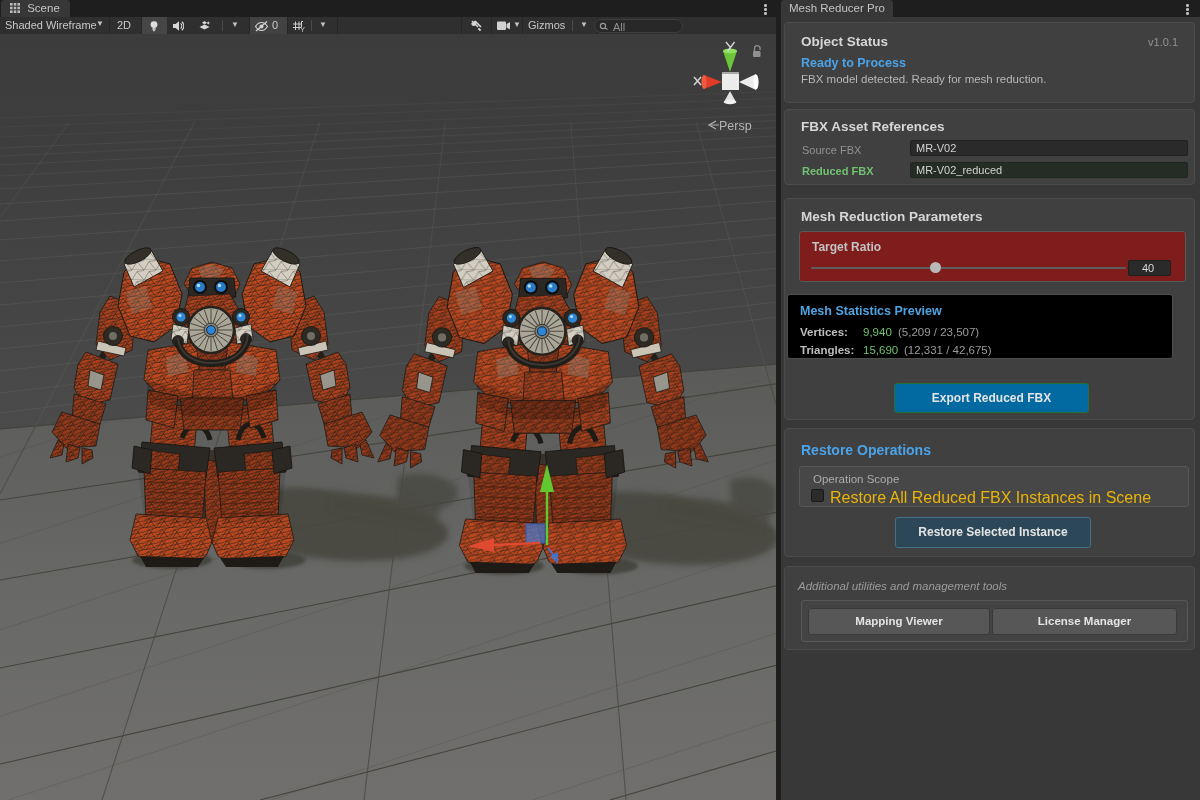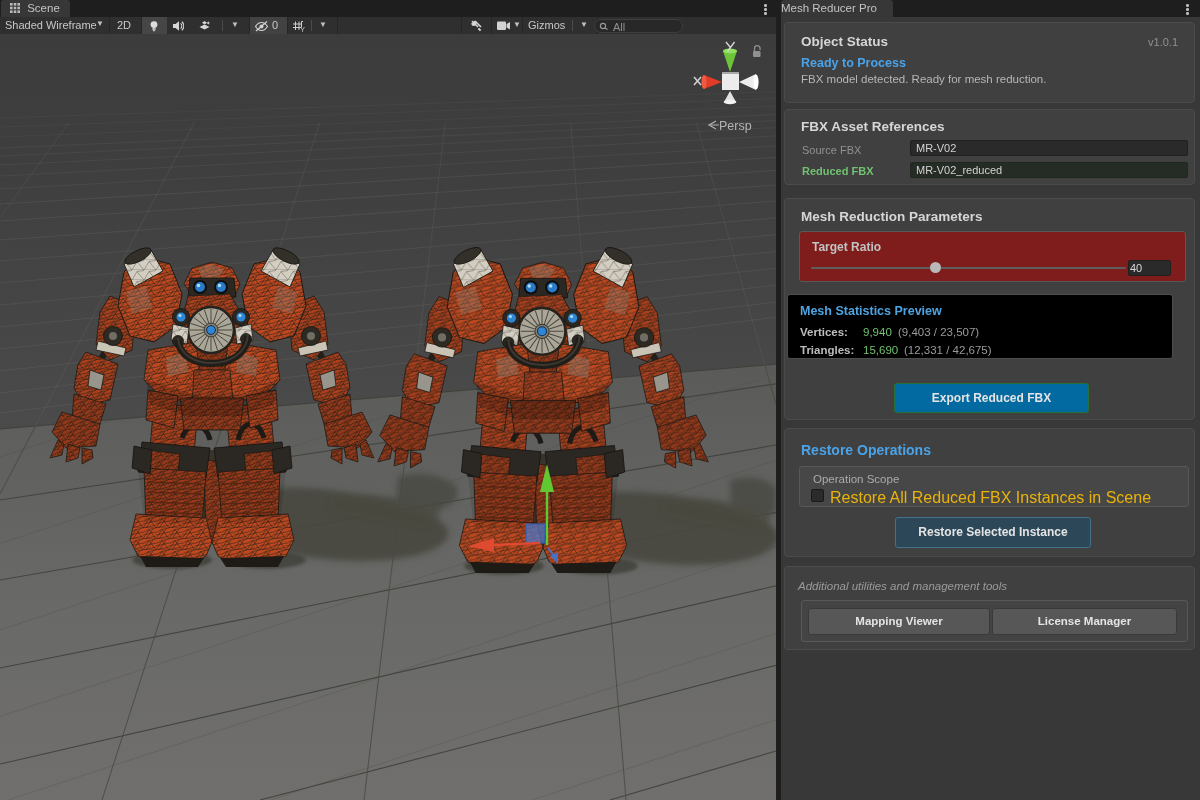--- a/index.html
+++ b/index.html
@@ -341,21 +341,21 @@
    <rect x="753" y="51" width="7.5" height="6" rx="1" fill="#909090"></rect>
  </g>
  <path d="M716,121 l-7,4 7,4 m-5,-4 l8,0" stroke="#b0b0b0" stroke-width="1.2" fill="none"></path>
 </g>
 </svg>
   <div class="abs" style="left:719px;top:119px;font-size:12.5px;color:#b4b4b4">Persp</div>
 </div>
 
 <div class="abs" style="left:781px;top:0;width:419px;height:800px;background:#383838">
   <div class="tabbar" style="position:relative;width:419px">
-    <div class="tab" style="left:0;width:112px;">Mesh Reducer Pro</div>
+    <div class="tab" style="left:0;width:112px;padding-left:8px">Mesh Reducer Pro</div>
     <div class="dots" style="left:405px">
         <i></i>
         <i></i>
         <i></i>
       </div>
   </div>
 
   <div class="box" style="top:22px;height:81px">
     <div class="h1" style="left:16px;top:11px">Object Status</div>
     <div class="abs gray" style="right:16px;top:13px;font-size:11px">v1.0.1</div>
@@ -370,27 +370,27 @@
     <div class="abs green" style="left:17px;top:55px;font-size:11px;font-weight:bold">Reduced FBX</div>
     <div class="abs" style="left:125px;top:52px;width:278px;height:16px;background:#252b25;border:1px solid #1f271f;border-radius:2px;color:#d2d2d2;font-size:11px;line-height:14px;padding-left:5px">MR-V02_reduced</div>
   </div>
 
   <div class="box" style="top:198px;height:222px">
     <div class="h1" style="left:16px;top:10px">Mesh Reduction Parameters</div>
     <div class="sub" style="left:14px;top:32px;width:387px;height:51px">
       <div class="abs" style="left:12px;top:8px;font-size:12px;font-weight:bold;color:#c2c2c2">Target Ratio</div>
       <div class="abs" style="left:11px;top:35px;width:315px;height:2px;background:#5e5e5e;border-radius:1px"></div>
       <div class="abs" style="left:130px;top:30px;width:11px;height:11px;border-radius:6px;background:#b9b9b9"></div>
-      <div class="abs" style="left:328px;top:28px;width:43px;height:16px;background:#2a2a2a;border:1px solid #1f1f1f;border-radius:2px;color:#d8d8d8;font-size:11px;line-height:14px;padding-left:1px">40</div>
+      <div class="abs" style="left:328px;top:28px;width:43px;height:16px;background:#2a2a2a;border:1px solid #1f1f1f;border-radius:2px;color:#d8d8d8;font-size:11px;line-height:14px;padding-left:13px">40</div>
     </div>
     <div class="sub" style="left:2px;top:95px;width:386px;height:65px;background:#000000;border-color:#4e4e4e">
       <div class="abs" style="left:12px;top:9px;font-size:12.5px;font-weight:bold;color:#4fa3e0">Mesh Statistics Preview</div>
       <div class="abs" style="left:12px;top:31px;font-size:11.5px;font-weight:bold;color:#bdbdbd">Vertices:</div>
       <div class="abs green" style="left:75px;top:31px;font-size:11.5px">9,940</div>
-      <div class="abs" style="left:110px;top:31px;font-size:11.5px;color:#9b9b9b">(9,403 / 23,507)</div>
+      <div class="abs" style="left:110px;top:31px;font-size:11.5px;color:#9b9b9b">(5,209 / 23,507)</div>
       <div class="abs" style="left:12px;top:49px;font-size:11.5px;font-weight:bold;color:#bdbdbd">Triangles:</div>
       <div class="abs green" style="left:75px;top:49px;font-size:11.5px">15,690</div>
       <div class="abs" style="left:116px;top:49px;font-size:11.5px;color:#9b9b9b">(12,331 / 42,675)</div>
     </div>
     <div class="btn" style="left:109px;top:184px;width:195px;height:30px;background:#0369a1;border:1px solid #2a6f33;font-size:12px;line-height:28px">Export Reduced FBX</div>
   </div>
 
   <div class="box" style="top:428px;height:129px">
     <div class="abs blue" style="left:16px;top:13px;font-size:14px;font-weight:bold">Restore Operations</div>
     <div class="sub" style="left:14px;top:37px;width:390px;height:41px;background:#474747">

